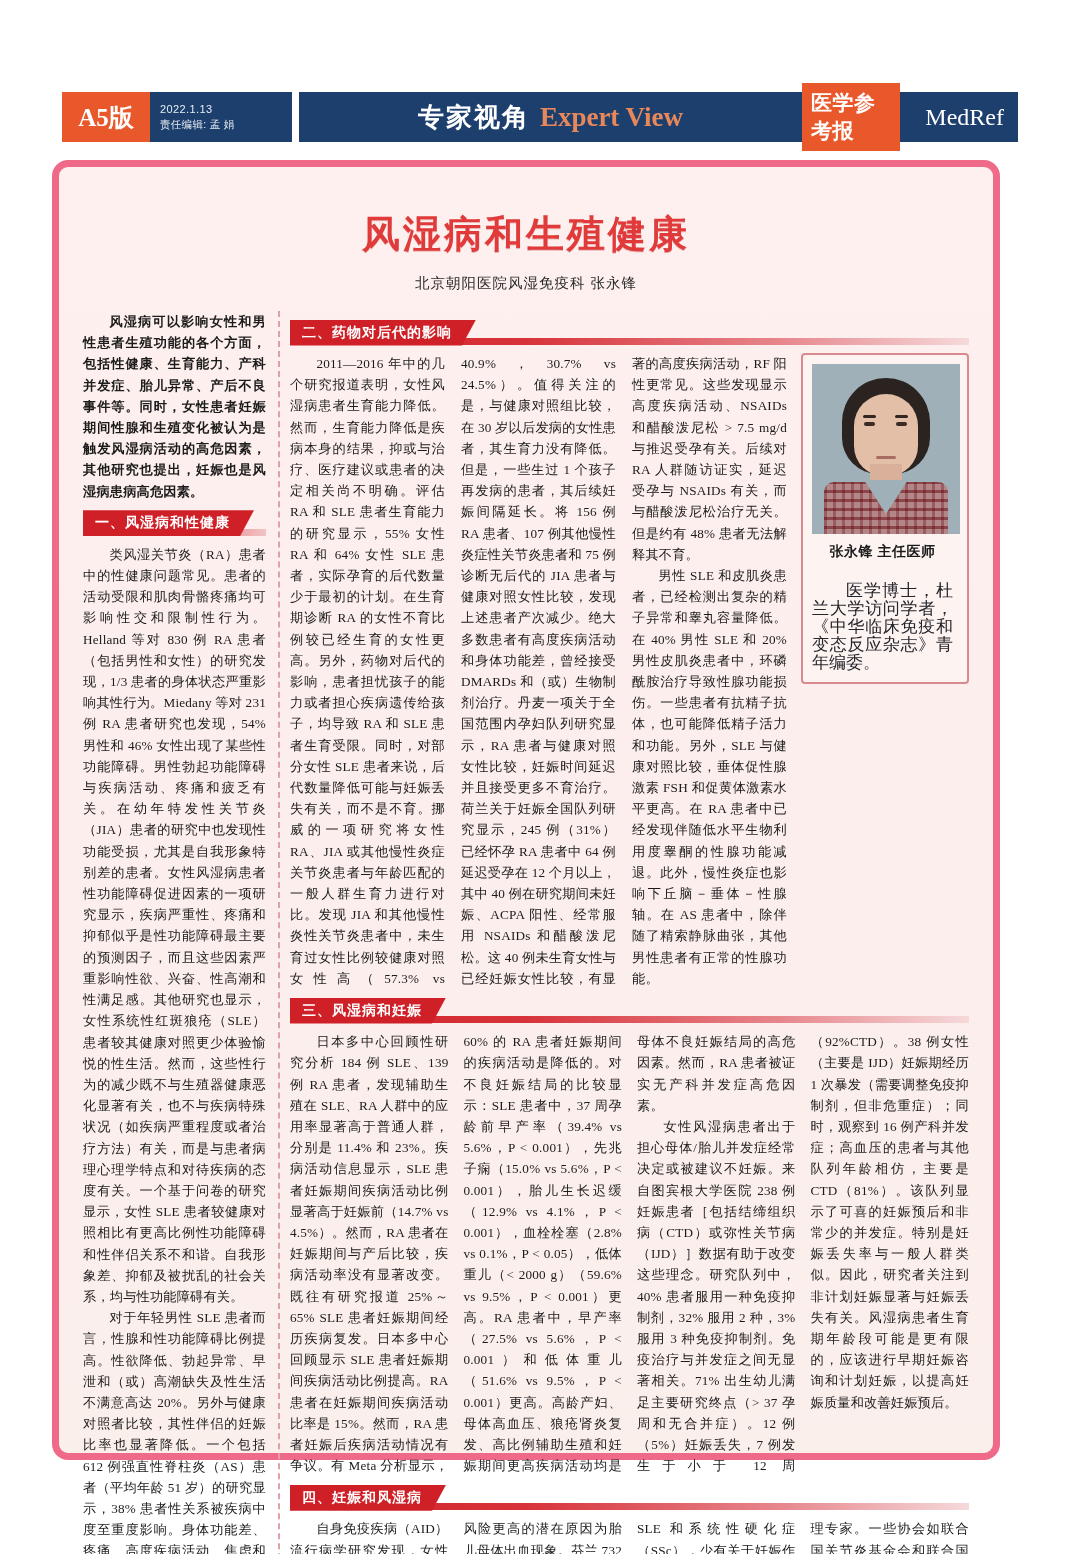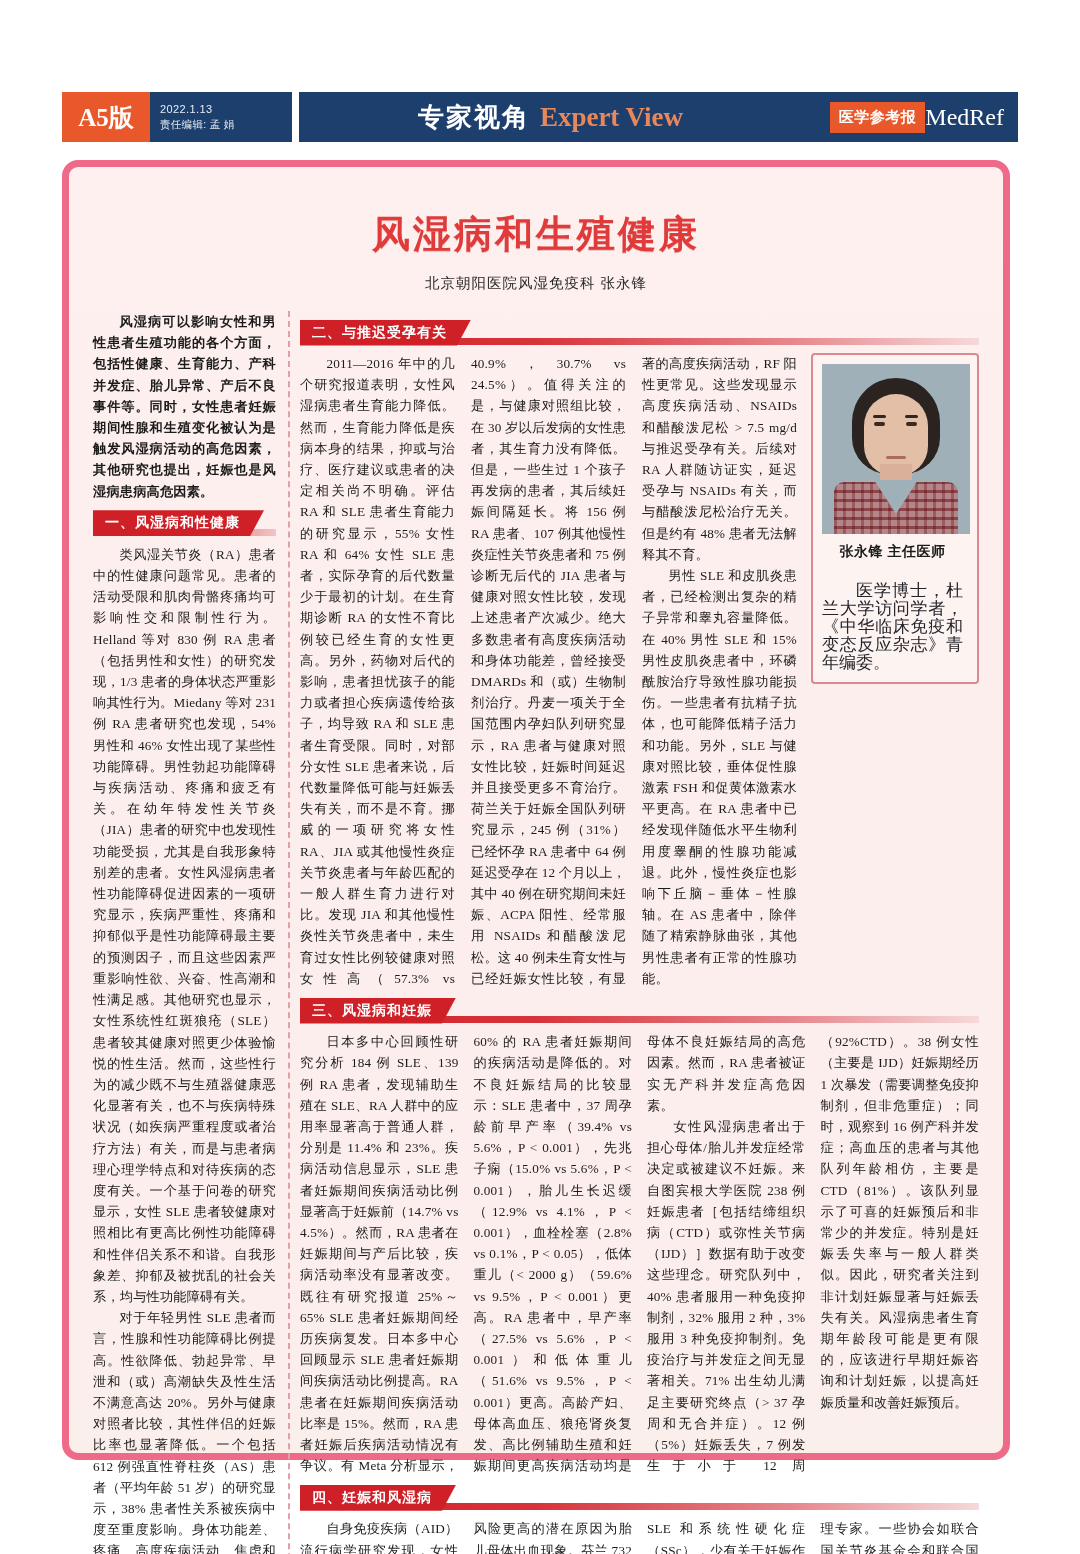--- a/index.html
+++ b/index.html
@@ -82,38 +82,38 @@
     width: 216px;
     display: flex;
     align-items: center;
     justify-content: flex-end;
     gap: 0px;
     padding-right: 14px;
   }
   .mh-pub {
     background: #e8582a;
     color: #ffffff;
-    font-size: 15px;
+    font-size: 21px;
     font-weight: bold;
     padding: 6px 9px;
-    margin-right: 0;
+    margin-right: 25px;
     letter-spacing: .5px;
     font-family: "Liberation Sans", sans-serif;
   }
   .mh-medref {
     color: #ffffff;
     font-size: 24px;
     font-weight: normal;
     font-family: "Liberation Serif", serif;
   }
 
   
   .frame {
     position: absolute;
-    left: 62px;
+    left: 52px;
     top: 160px;
     width: 948px;
     height: 1300px;
     border: 7px solid #ef6a88;
     border-radius: 16px;
     background: linear-gradient(180deg,#fdf0ee 0%, #fbeeec 45%, #fbefec 100%);
     padding: 22px 24px 14px 24px;
   }
 
   
@@ -321,21 +321,21 @@
         <p class="body">类风湿关节炎（RA）患者中的性健康问题常见。患者的活动受限和肌肉骨骼疼痛均可影响性交和限制性行为。Helland 等对 830 例 RA 患者（包括男性和女性）的研究发现，1/3 患者的身体状态严重影响其性行为。Miedany 等对 231 例 RA 患者研究也发现，54% 男性和 46% 女性出现了某些性功能障碍。男性勃起功能障碍与疾病活动、疼痛和疲乏有关。在幼年特发性关节炎（JIA）患者的研究中也发现性功能受损，尤其是自我形象特别差的患者。女性风湿病患者性功能障碍促进因素的一项研究显示，疾病严重性、疼痛和抑郁似乎是性功能障碍最主要的预测因子，而且这些因素严重影响性欲、兴奋、性高潮和性满足感。其他研究也显示，女性系统性红斑狼疮（SLE）患者较其健康对照更少体验愉悦的性生活。然而，这些性行为的减少既不与生殖器健康恶化显著有关，也不与疾病特殊状况（如疾病严重程度或者治疗方法）有关，而是与患者病理心理学特点和对待疾病的态度有关。一个基于问卷的研究显示，女性 SLE 患者较健康对照相比有更高比例性功能障碍和性伴侣关系不和谐。自我形象差、抑郁及被扰乱的社会关系，均与性功能障碍有关。</p>
         <p class="body">对于年轻男性 SLE 患者而言，性腺和性功能障碍比例提高。性欲降低、勃起异常、早泄和（或）高潮缺失及性生活不满意高达 20%。另外与健康对照者比较，其性伴侣的妊娠比率也显著降低。一个包括 612 例强直性脊柱炎（AS）患者（平均年龄 51 岁）的研究显示，38% 患者性关系被疾病中度至重度影响。身体功能差、疼痛、高度疾病活动、焦虑和抑郁，失业等严重影响患者性关系。性问题可能导致性交逃避，造成与性伴侣关系不稳定。尽管与风湿病相关的身体状况也促成性损害，但是，慢性疾病伴随的心理问题如抑郁和焦虑，似乎是影响性满足和满意的主要因素。</p>
       </div>
 
       <div class="vdivider"></div>
 
       <div class="col-right">
 
         <div class="sec-banner">
           <div class="tail"></div>
-          <span class="tab">二、与推迟受孕有关</span>
+          <span class="tab">二、药物对后代的影响</span>
         </div>
 
         <div class="clearfix">
 
           <div class="author-card">
             <div class="author-photo">
               <div class="ph-hair"></div>
               <div class="ph-face"></div>
               <div class="ph-browL"></div>
               <div class="ph-browR"></div>
@@ -345,21 +345,21 @@
               <div class="ph-neck"></div>
               <div class="ph-body"></div>
               <div class="ph-collar"></div>
             </div>
             <div class="author-name">张永锋  主任医师</div>
             <div class="author-bio">医学博士，杜兰大学访问学者，《中华临床免疫和变态反应杂志》青年编委。</div>
           </div>
 
           <div class="cols3">
             <p class="body">2011—2016 年中的几个研究报道表明，女性风湿病患者生育能力降低。然而，生育能力降低是疾病本身的结果，抑或与治疗、医疗建议或患者的决定相关尚不明确。评估 RA 和 SLE 患者生育能力的研究显示，55% 女性 RA 和 64% 女性 SLE 患者，实际孕育的后代数量少于最初的计划。在生育期诊断 RA 的女性不育比例较已经生育的女性更高。另外，药物对后代的影响，患者担忧孩子的能力或者担心疾病遗传给孩子，均导致 RA 和 SLE 患者生育受限。同时，对部分女性 SLE 患者来说，后代数量降低可能与妊娠丢失有关，而不是不育。挪威的一项研究将女性 RA、JIA 或其他慢性炎症关节炎患者与年龄匹配的一般人群生育力进行对比。发现 JIA 和其他慢性炎性关节炎患者中，未生育过女性比例较健康对照女性高（57.3% vs 40.9%，30.7% vs 24.5%）。值得关注的是，与健康对照组比较，在 30 岁以后发病的女性患者，其生育力没有降低。但是，一些生过 1 个孩子再发病的患者，其后续妊娠间隔延长。将 156 例 RA 患者、107 例其他慢性炎症性关节炎患者和 75 例诊断无后代的 JIA 患者与健康对照女性比较，发现上述患者产次减少。绝大多数患者有高度疾病活动和身体功能差，曾经接受 DMARDs 和（或）生物制剂治疗。丹麦一项关于全国范围内孕妇队列研究显示，RA 患者与健康对照女性比较，妊娠时间延迟并且接受更多不育治疗。荷兰关于妊娠全国队列研究显示，245 例（31%）已经怀孕 RA 患者中 64 例延迟受孕在 12 个月以上，其中 40 例在研究期间未妊娠、ACPA 阳性、经常服用 NSAIDs 和醋酸泼尼松。这 40 例未生育女性与已经妊娠女性比较，有显著的高度疾病活动，RF 阳性更常见。这些发现显示高度疾病活动、NSAIDs 和醋酸泼尼松 &gt; 7.5 mg/d 与推迟受孕有关。后续对 RA 人群随访证实，延迟受孕与 NSAIDs 有关，而与醋酸泼尼松治疗无关。但是约有 48% 患者无法解释其不育。</p>
-            <p class="body">男性 SLE 和皮肌炎患者，已经检测出复杂的精子异常和睾丸容量降低。在 40% 男性 SLE 和 15% 男性皮肌炎患者中，环磷酰胺治疗导致性腺功能损伤。一些患者有抗精子抗体，也可能降低精子活力和功能。另外，SLE 与健康对照比较，垂体促性腺激素 FSH 和促黄体激素水平更高。在 RA 患者中已经发现伴随低水平生物利用度睾酮的性腺功能减退。此外，慢性炎症也影响下丘脑－垂体－性腺轴。在 AS 患者中，除伴随了精索静脉曲张，其他男性患者有正常的性腺功能。</p>
+            <p class="body">男性 SLE 和皮肌炎患者，已经检测出复杂的精子异常和睾丸容量降低。在 40% 男性 SLE 和 20% 男性皮肌炎患者中，环磷酰胺治疗导致性腺功能损伤。一些患者有抗精子抗体，也可能降低精子活力和功能。另外，SLE 与健康对照比较，垂体促性腺激素 FSH 和促黄体激素水平更高。在 RA 患者中已经发现伴随低水平生物利用度睾酮的性腺功能减退。此外，慢性炎症也影响下丘脑－垂体－性腺轴。在 AS 患者中，除伴随了精索静脉曲张，其他男性患者有正常的性腺功能。</p>
           </div>
         </div>
 
         <div class="sec-banner">
           <div class="tail"></div>
           <span class="tab">三、风湿病和妊娠</span>
         </div>
 
         <div class="cols4">
           <p class="body">日本多中心回顾性研究分析 184 例 SLE、139 例 RA 患者，发现辅助生殖在 SLE、RA 人群中的应用率显著高于普通人群，分别是 11.4% 和 23%。疾病活动信息显示，SLE 患者妊娠期间疾病活动比例显著高于妊娠前（14.7% vs 4.5%）。然而，RA 患者在妊娠期间与产后比较，疾病活动率没有显著改变。既往有研究报道 25%～65% SLE 患者妊娠期间经历疾病复发。日本多中心回顾显示 SLE 患者妊娠期间疾病活动比例提高。RA 患者在妊娠期间疾病活动比率是 15%。然而，RA 患者妊娠后疾病活动情况有争议。有 Meta 分析显示，60% 的 RA 患者妊娠期间的疾病活动是降低的。对不良妊娠结局的比较显示：SLE 患者中，37 周孕龄前早产率（39.4% vs 5.6%，P &lt; 0.001），先兆子痫（15.0% vs 5.6%，P &lt; 0.001），胎儿生长迟缓（12.9% vs 4.1%，P &lt; 0.001），血栓栓塞（2.8% vs 0.1%，P &lt; 0.05），低体重儿（&lt; 2000 g）（59.6% vs 9.5%，P &lt; 0.001）更高。RA 患者中，早产率（27.5% vs 5.6%，P &lt; 0.001）和低体重儿（51.6% vs 9.5%，P &lt; 0.001）更高。高龄产妇、母体高血压、狼疮肾炎复发、高比例辅助生殖和妊娠期间更高疾病活动均是母体不良妊娠结局的高危因素。然而，RA 患者被证实无产科并发症高危因素。</p>

